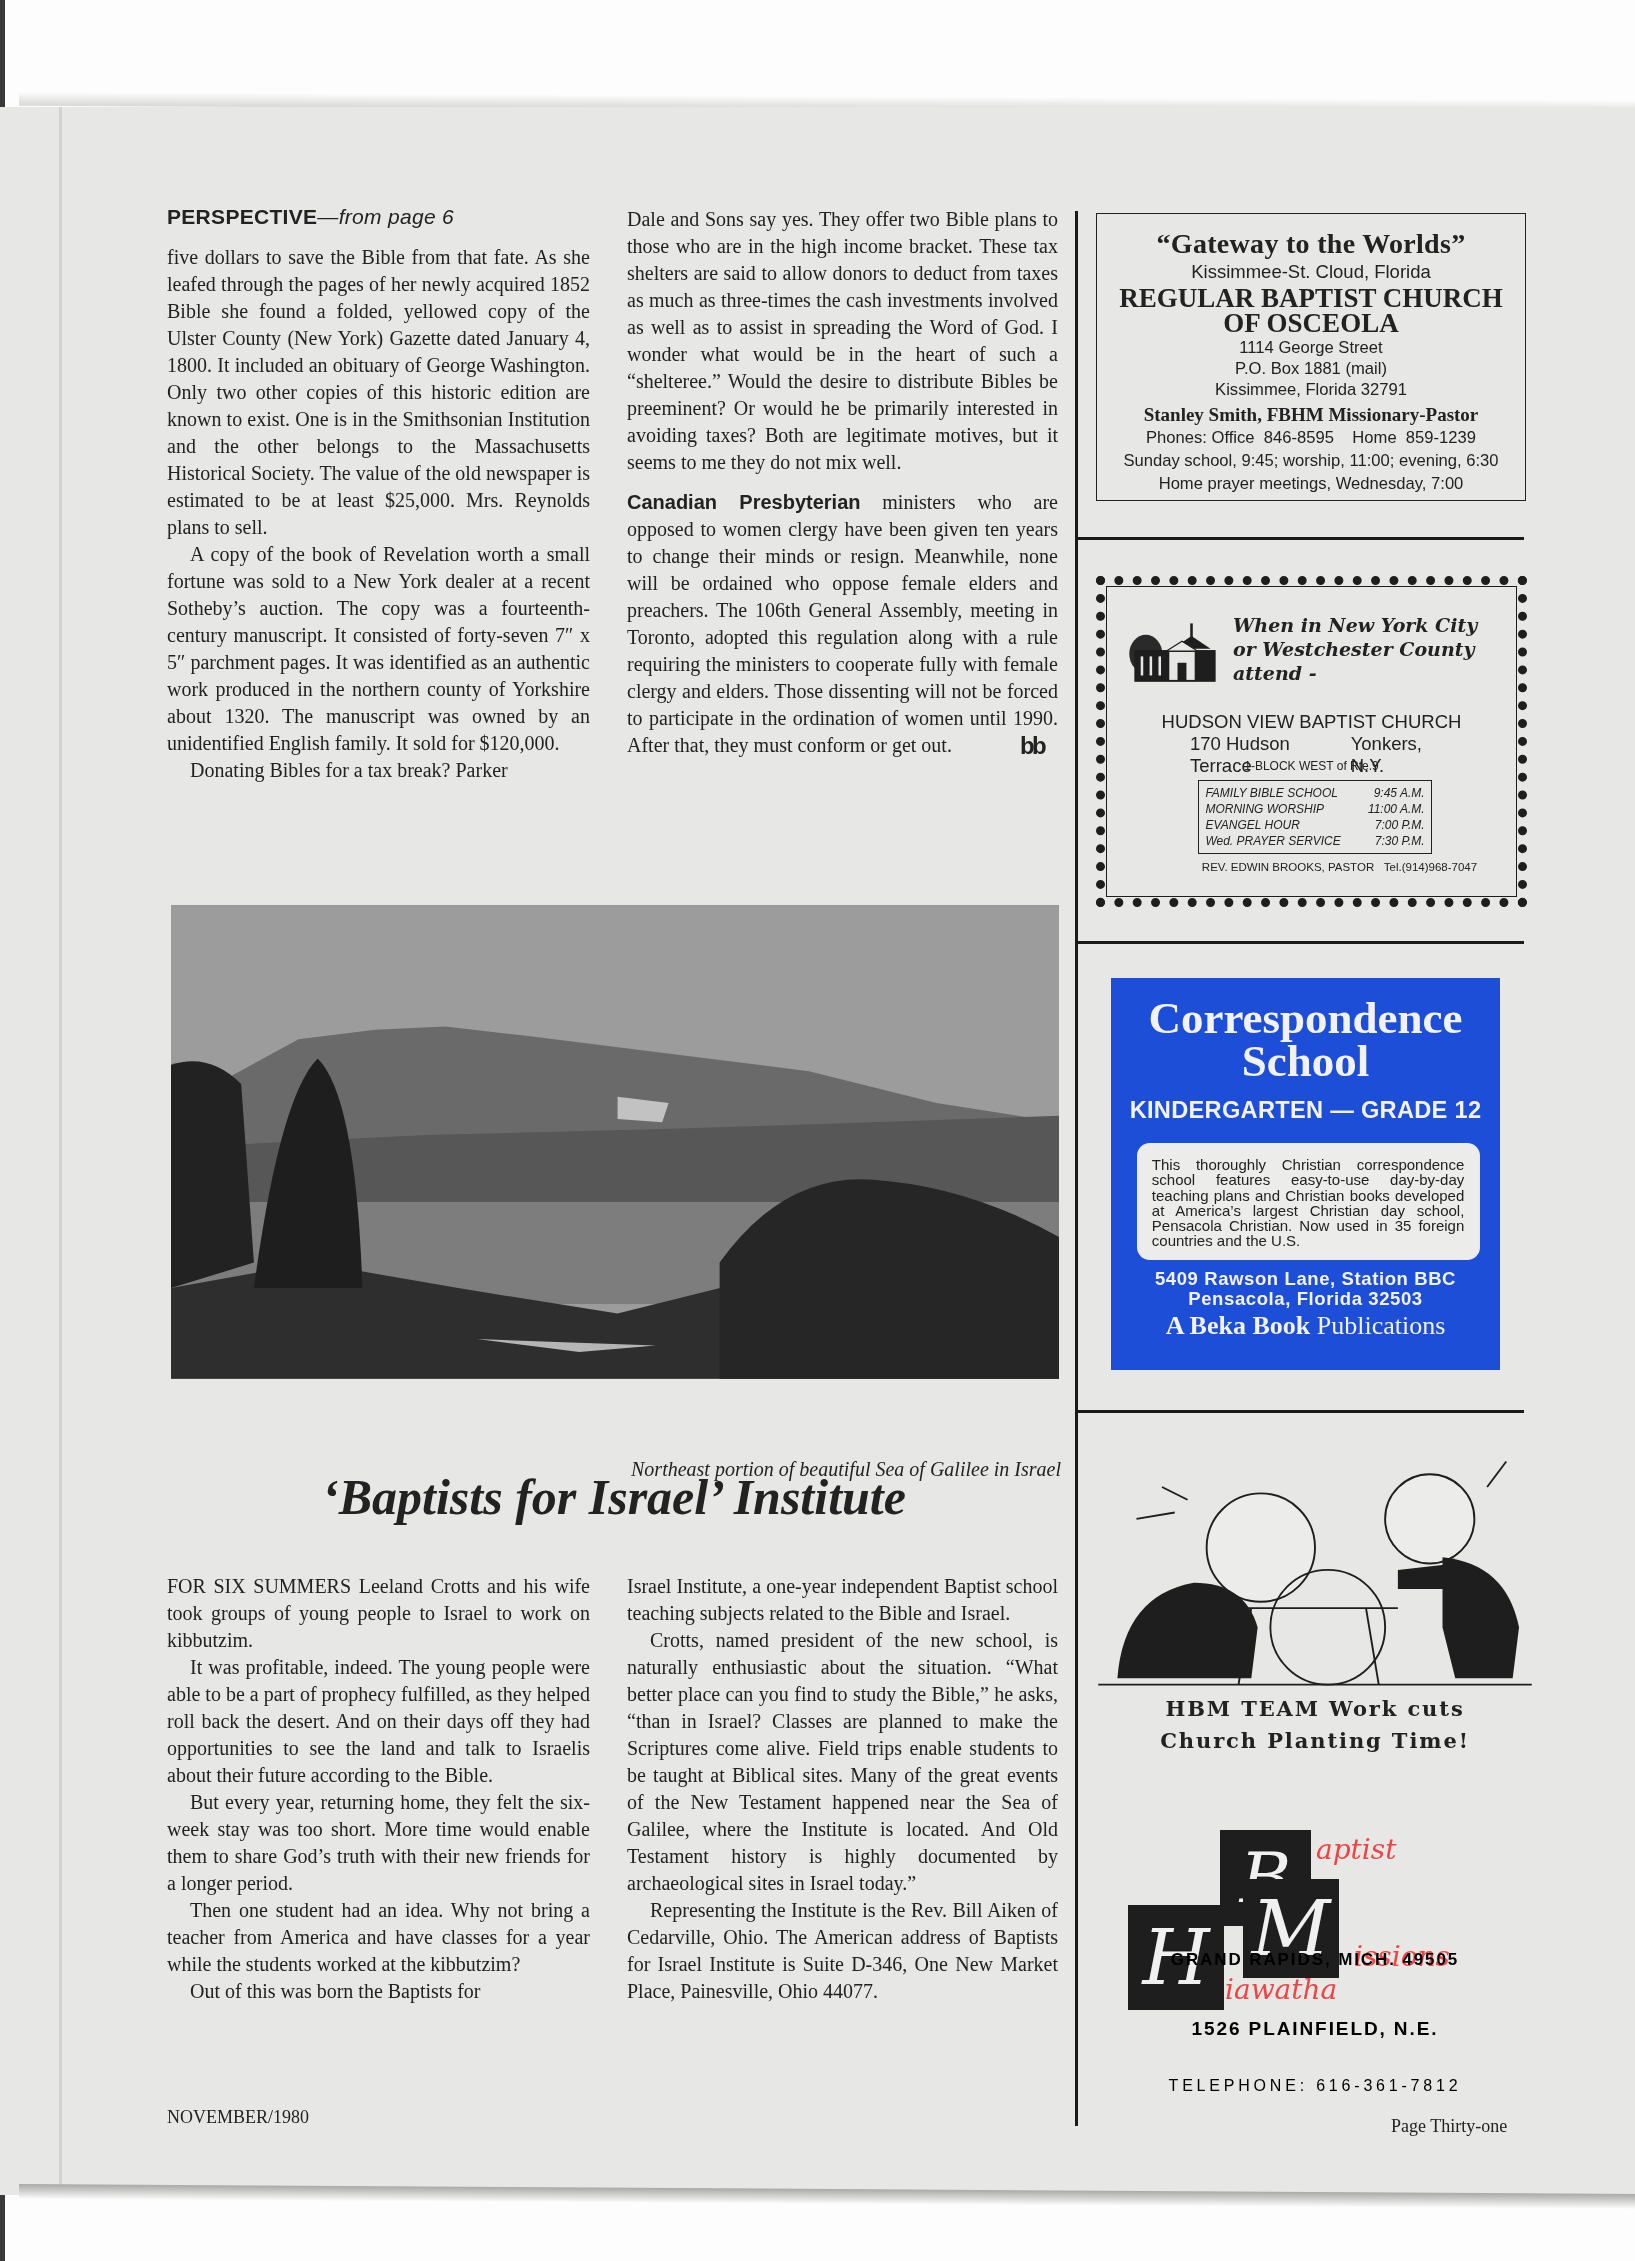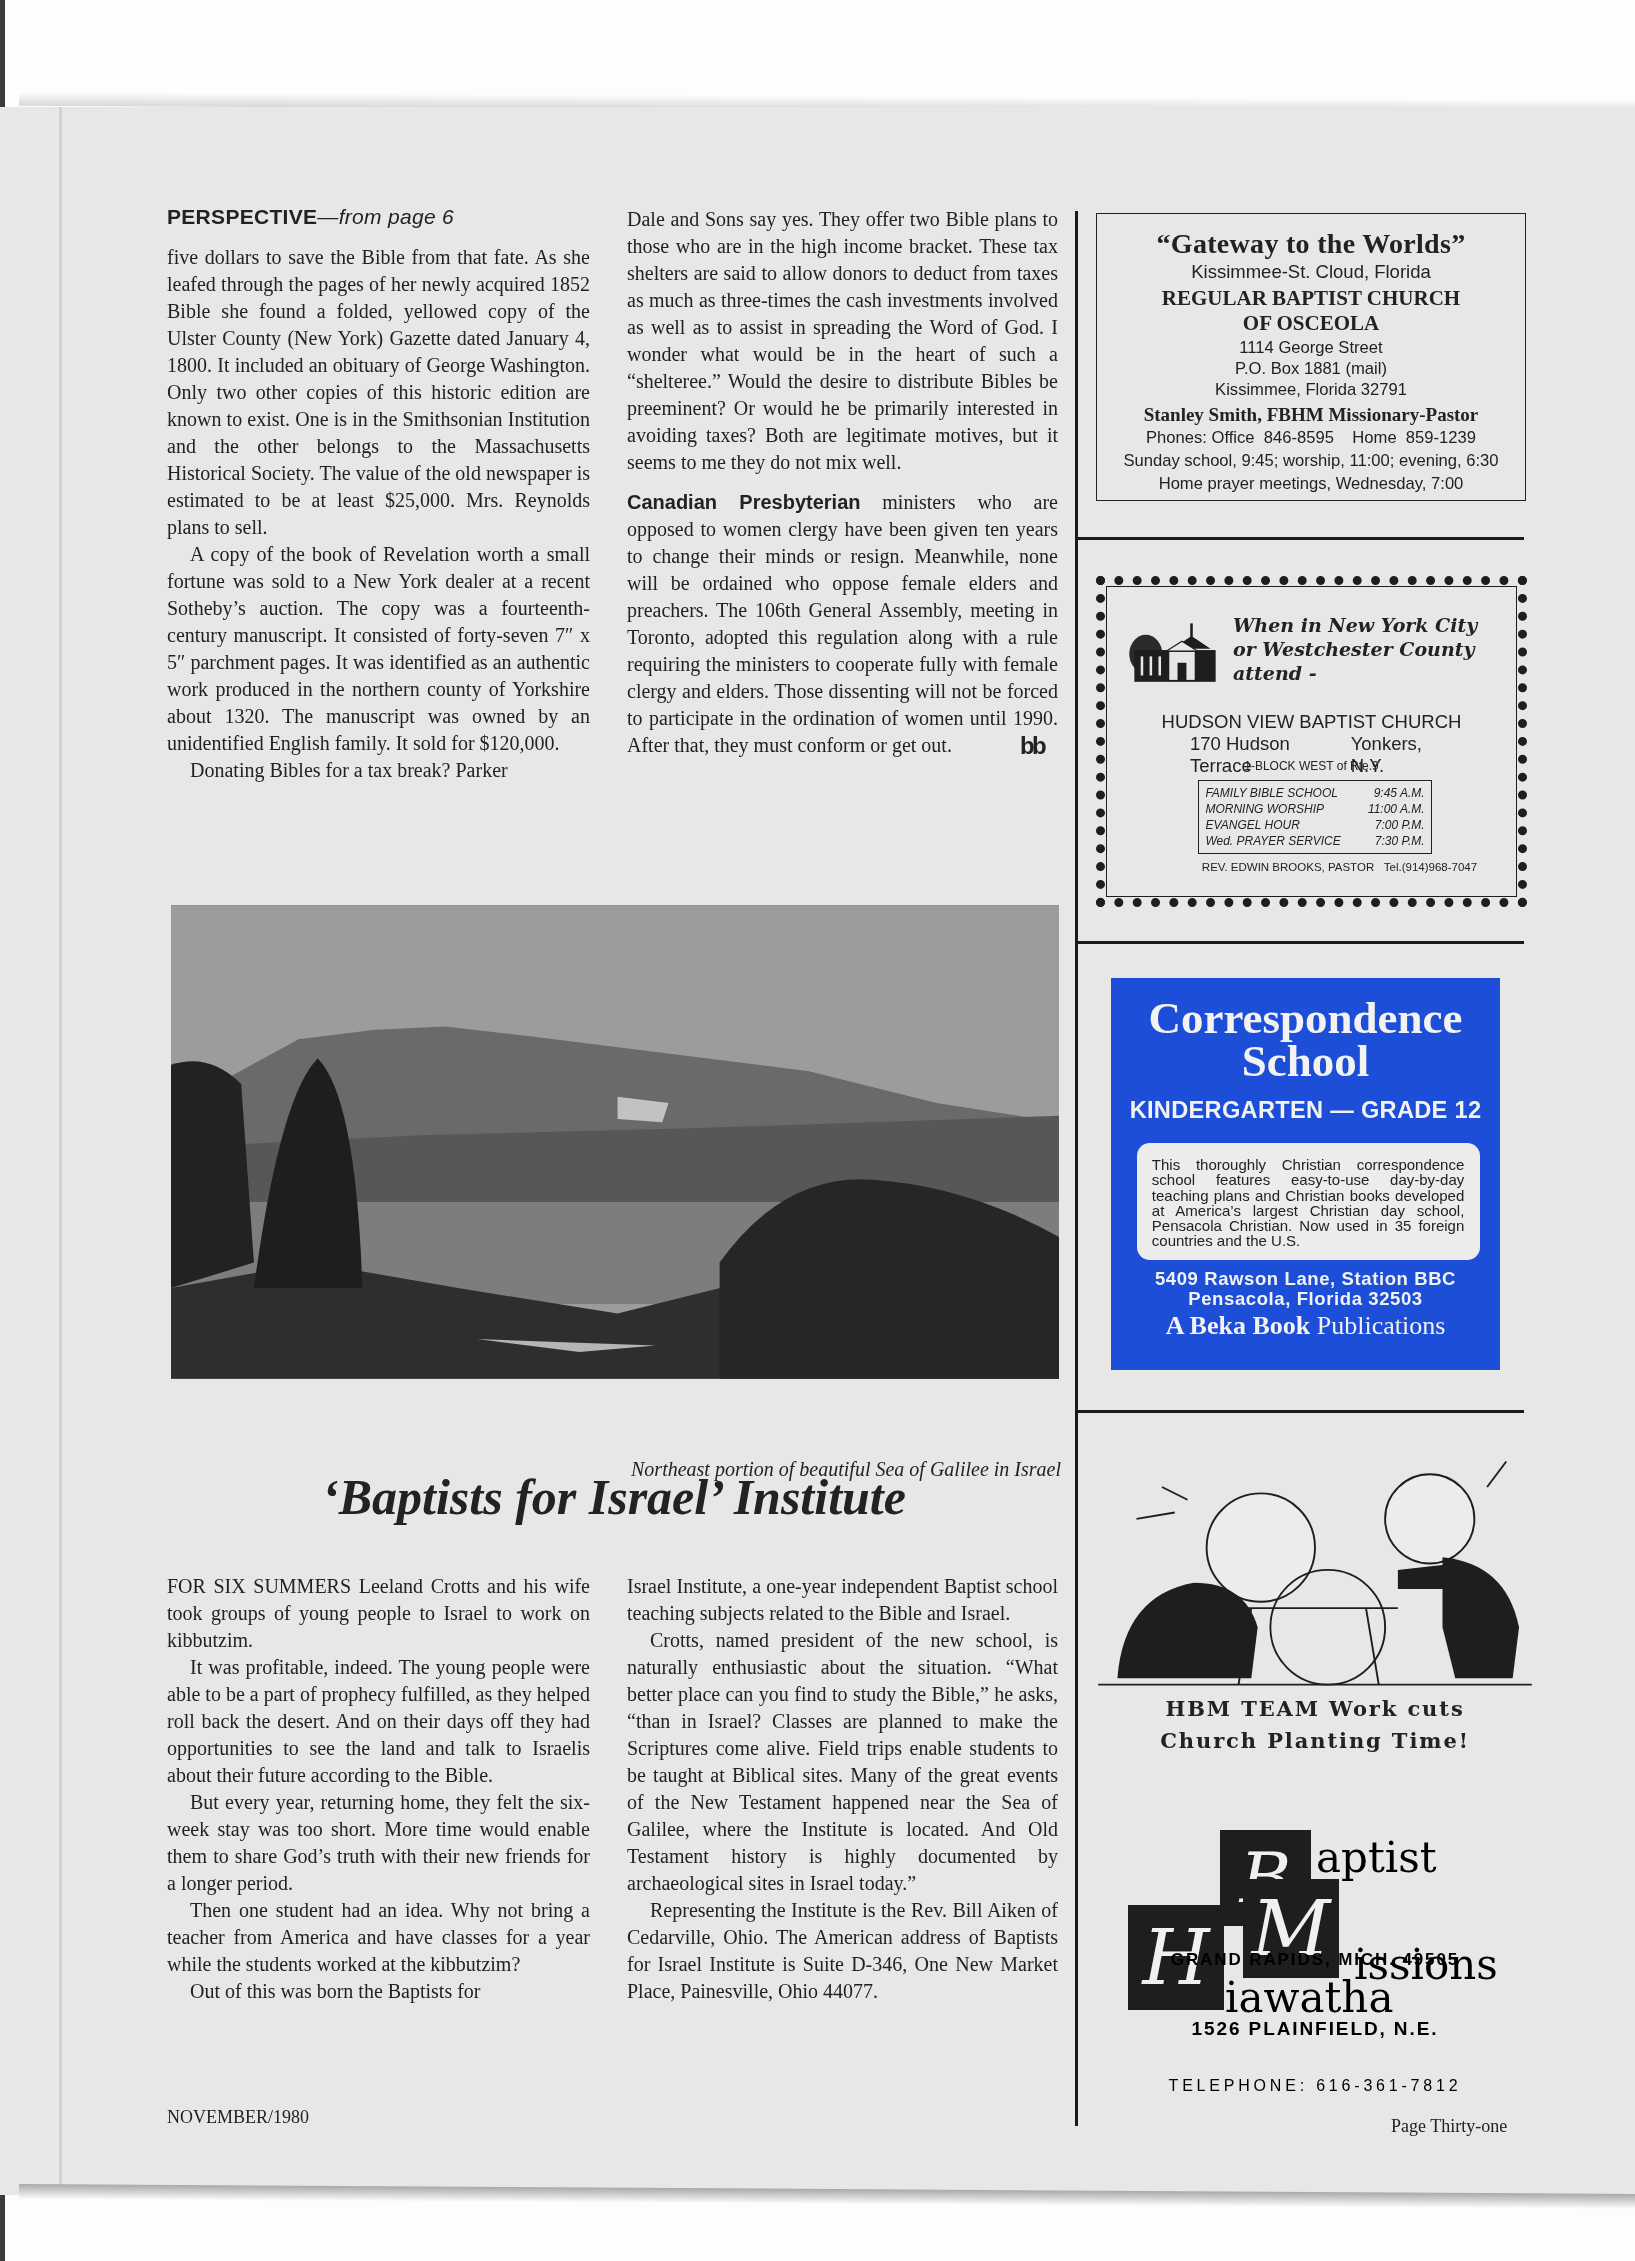--- a/index.html
+++ b/index.html
@@ -15,21 +15,21 @@
   .col p.ind{text-indent:23px;}
   .kicker{font-family:"Liberation Sans",sans-serif;font-weight:bold;font-size:21px;letter-spacing:0.3px;}
   .kicker i{font-weight:normal;}
   .sans-bold{font-family:"Liberation Sans",sans-serif;font-weight:bold;}
   .vline{position:absolute;background:#1a1a1a;}
   .hline{position:absolute;background:#1a1a1a;}
   
   .gateway{position:absolute;left:1096px;top:213px;width:430px;height:288px;border:1.9px solid #222;box-sizing:border-box;text-align:center;font-family:"Liberation Sans",sans-serif;color:#222;}
   .gateway .t1{font-family:"Liberation Serif",serif;font-weight:bold;font-size:28px;margin-top:14px;letter-spacing:0.3px;}
   .gateway .t2{font-size:18.5px;margin-top:1.3px;}
-  .gateway .t3{font-family:"Liberation Serif",serif;font-weight:bold;font-size:21px;line-height:25.5px;margin-top:2.6px;}
+  .gateway .t3{font-family:"Liberation Serif",serif;font-weight:bold;font-size:27px;line-height:25.5px;margin-top:2.6px;}
   .gateway .t4{font-size:16.6px;line-height:21px;}
   .gateway .t5{font-family:"Liberation Serif",serif;font-weight:bold;font-size:19px;margin-top:3.8px;}
   .gateway .t6{font-size:16.6px;line-height:23px;}
   
   .hudson{position:absolute;left:1096px;top:576px;width:431px;height:331px;border:9px dotted #1e1e1e;box-sizing:border-box;outline:1.9px solid #1e1e1e;outline-offset:-11.5px;font-family:"Liberation Sans",sans-serif;color:#222;}
   .hudson .church-art{position:absolute;left:23px;top:38px;width:94px;height:63px;}
   .hudson .script{position:absolute;left:128px;top:28px;width:262px;font-family:"DejaVu Serif",serif;font-style:italic;font-weight:bold;font-size:19px;line-height:24px;}
   .hudson .name{position:absolute;left:0;width:100%;top:126px;text-align:center;font-size:18.5px;}
   .hudson .addr{position:absolute;left:61px;right:61px;top:148px;font-size:18.5px;display:flex;justify-content:space-between;margin-left:24px;}
   .hudson .dir{position:absolute;left:0;width:100%;top:174px;text-align:center;font-size:12px;}
@@ -40,21 +40,21 @@
   .corr{position:absolute;left:1111px;top:978px;width:389px;height:392px;background:#1d4ed8;color:#f2f2f2;text-align:center;}
   .corr .h1{font-family:"Liberation Serif",serif;font-weight:bold;font-size:45px;line-height:43px;margin-top:19px;}
   .corr .h2{font-family:"Liberation Sans",sans-serif;font-weight:bold;font-size:23.6px;margin-top:14px;letter-spacing:0.3px;}
   .corr .box{margin:19px 20.4px 0 25.5px;background:#ececea;color:#222;border-radius:12.8px;padding:14px 15.3px;text-align:justify;font-family:"Liberation Sans",sans-serif;font-size:15px;line-height:15.3px;height:89px;}
   .corr .addr{font-family:"Liberation Sans",sans-serif;font-weight:bold;font-size:18.5px;line-height:20.4px;margin-top:9px;letter-spacing:0.6px;}
   .corr .pub{font-family:"Liberation Serif",serif;font-size:26px;margin-top:1.3px;}
   .corr .pub b{font-weight:bold;}
   
   .hbm-caption{position:absolute;left:1098px;top:1693px;width:434px;text-align:center;font-family:"DejaVu Serif",serif;font-weight:bold;font-size:21px;line-height:32px;letter-spacing:1.9px;color:#222;}
   .logo-box{position:absolute;background:#1e1e1e;color:#f0f0f0;font-family:"DejaVu Serif",serif;font-style:italic;display:flex;align-items:center;justify-content:center;}
-  .logo-word{position:absolute;font-family:"DejaVu Serif",serif;font-size:42px;color:#000000;}
+  .logo-word{position:absolute;font-family:"DejaVu Serif",serif;font-style:italic;font-size:28px;color:#ef4444;}
   .hbm-addr{position:absolute;left:1098px;width:434px;text-align:center;font-family:"Liberation Sans",sans-serif;font-weight:bold;color:#000000;}
   .caption{position:absolute;left:167px;top:1458px;width:894px;text-align:right;font-style:italic;font-size:20px;}
   .headline{position:absolute;left:167px;top:1468px;width:894px;text-align:center;font-family:"Liberation Serif",serif;font-style:italic;font-weight:bold;font-size:50px;}
   .footer-left{position:absolute;left:167px;top:2107px;font-size:18px;}
   .footer-right{position:absolute;left:1391px;top:2116px;font-size:18px;}
   .bb{font-family:"Liberation Sans",sans-serif;font-weight:bold;font-size:24px;letter-spacing:-2.6px;float:right;margin-right:14px;}
 </style>
 </head>
 <body>
 

